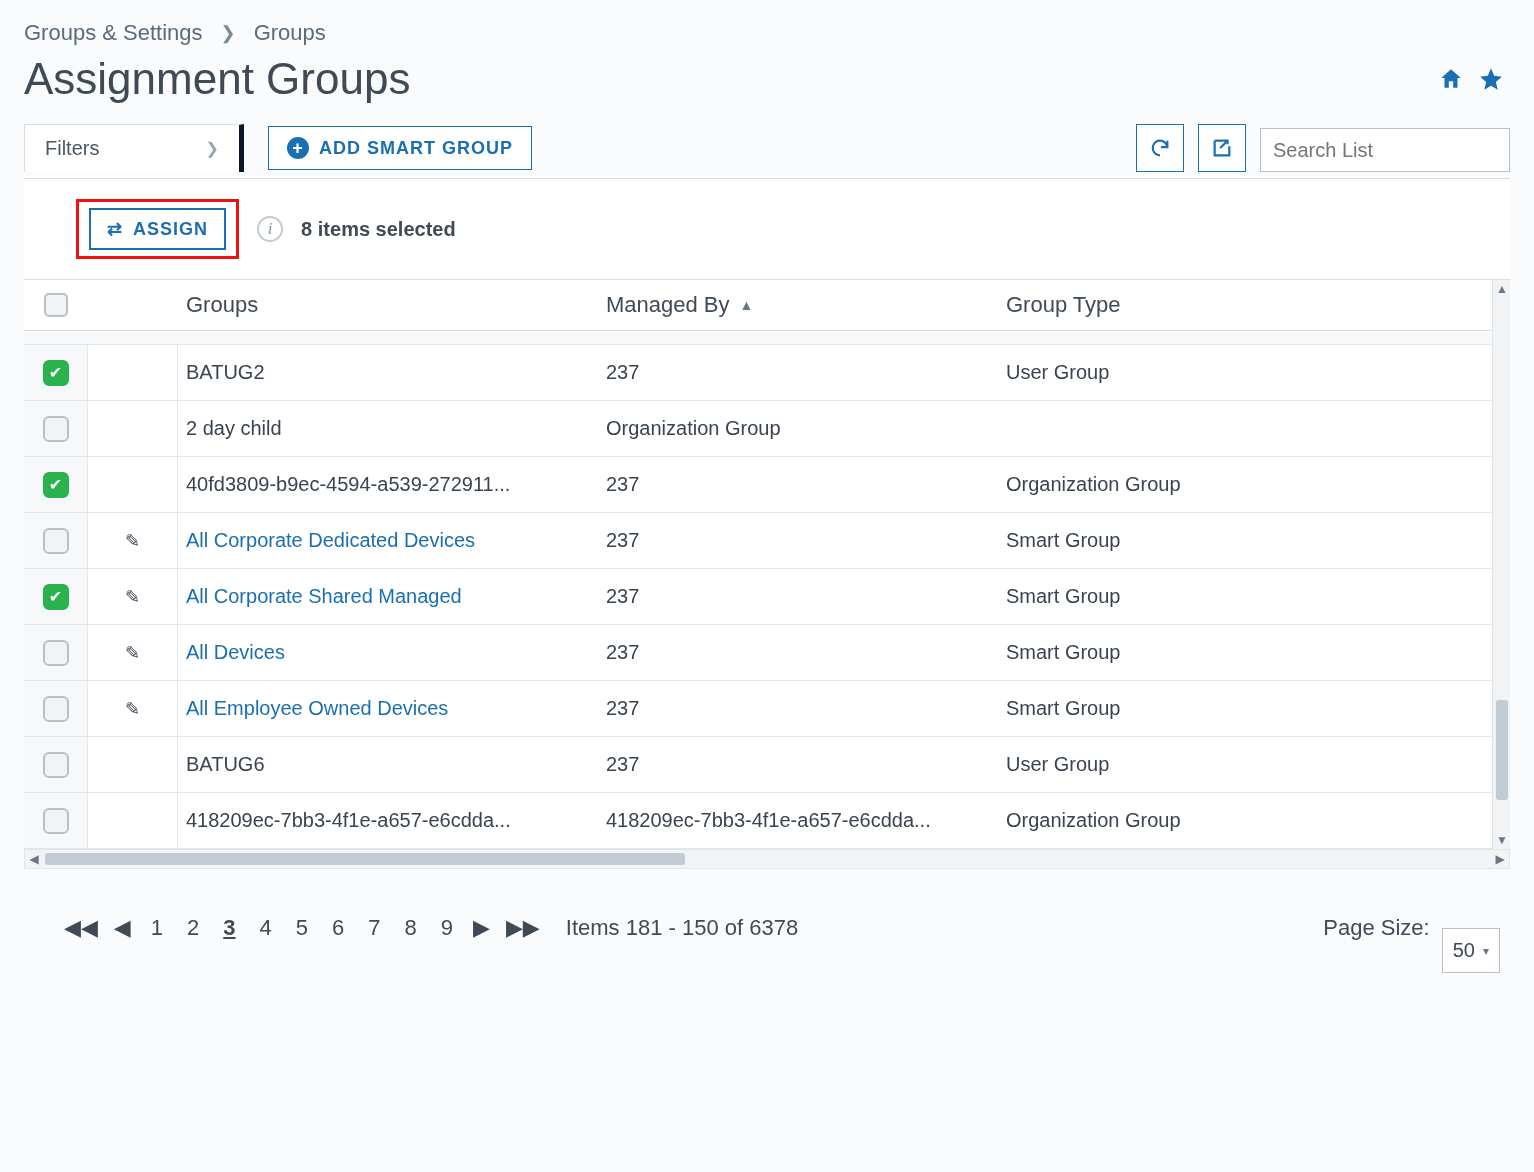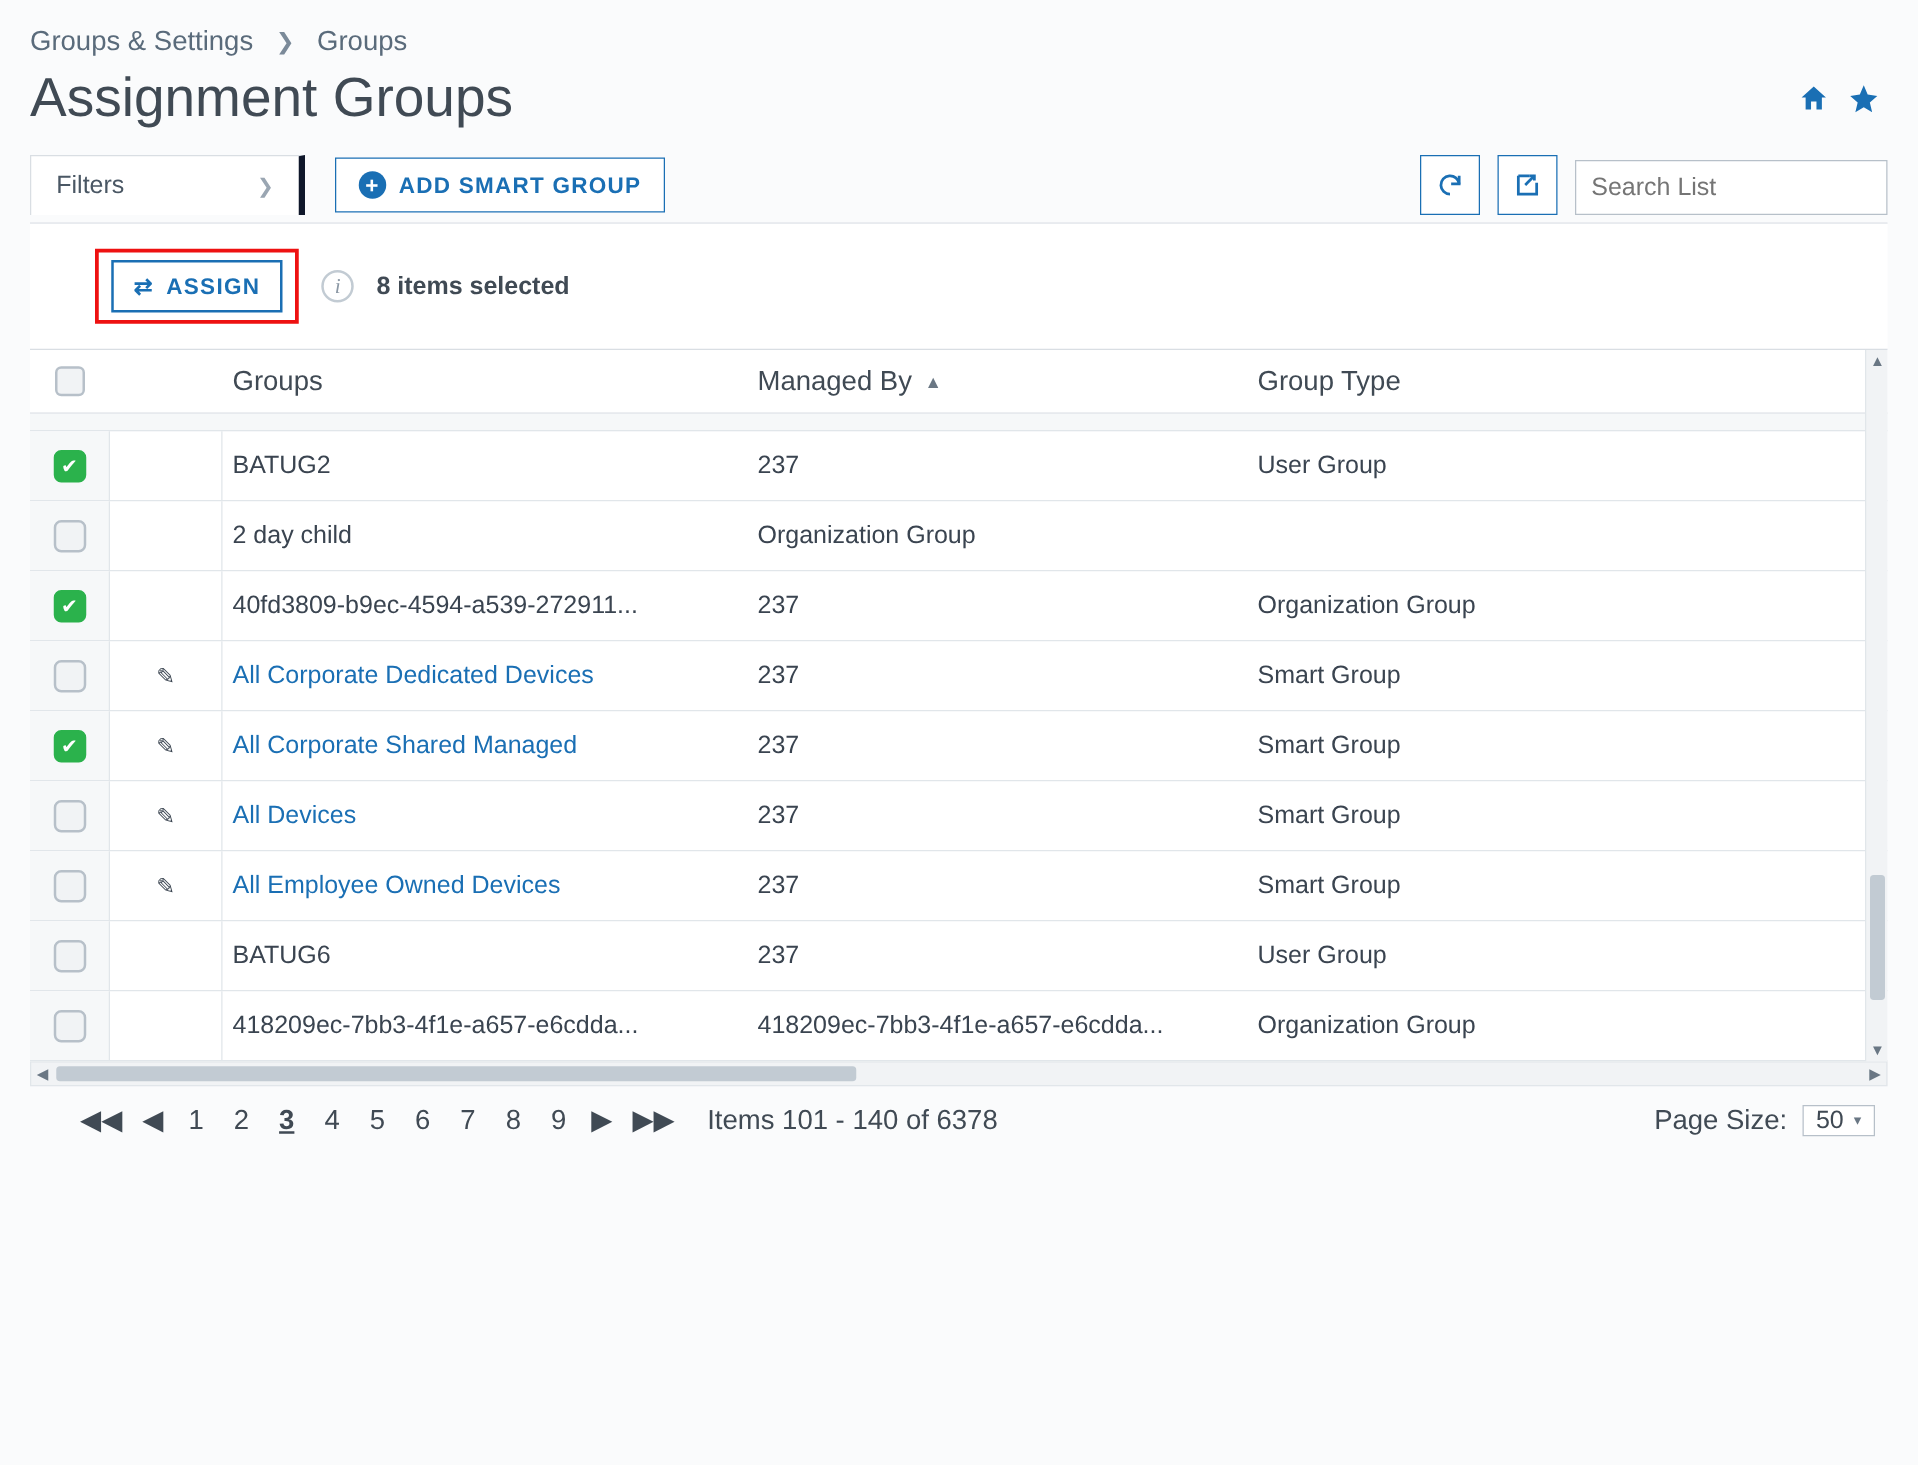--- a/index.html
+++ b/index.html
@@ -185,22 +185,22 @@
     font-size: 22px;
     color:#404a54;
   }
   .pager .p { cursor:pointer; padding: 0 4px; }
   .pager .p.current { text-decoration: underline; font-weight:600; }
   .pager .nav { cursor:pointer; color:#404a54; }
   .pager-info { margin-left: 10px; }
   .pager-right { margin-left:auto; display:flex; align-items:center; gap:12px; padding-right:10px;}
   .page-size-select {
     display:flex; align-items:center; gap:8px;
-    border:1px solid #b7c0c9; padding:0 10px; background:#fff;
-    cursor:pointer; font-size:20px;
+    border:1px solid #b7c0c9; padding:10px 10px; background:#fff;
+    cursor:pointer; font-size:20px;margin-top:45px;
   }
   .page-size-select .caret { font-size:12px; color:#6a7784; }
   
   .empty-strip { height:14px; background:#f6f8f9; border-bottom:1px solid #e1e6ea; }
 </style>
 </head>
 <body>
 
 <div class="breadcrumb">
   <span>Groups &amp; Settings</span>
@@ -403,21 +403,21 @@
       <span class="p current">3</span>
       <span class="p">4</span>
       <span class="p">5</span>
       <span class="p">6</span>
       <span class="p">7</span>
       <span class="p">8</span>
       <span class="p">9</span>
     </span>
   <span class="nav">▶</span>
   <span class="nav">▶▶</span>
-  <span class="pager-info">Items 101 - 140 of 6378</span>
+  <span class="pager-info">Items 181 - 150 of 6378</span>
   <div class="pager-right">
     <span>Page Size:</span>
     <div class="page-size-select">
       <span>50</span>
       <span class="caret">▾</span>
     </div>
   </div>
 </div>
 
 </body></html>

